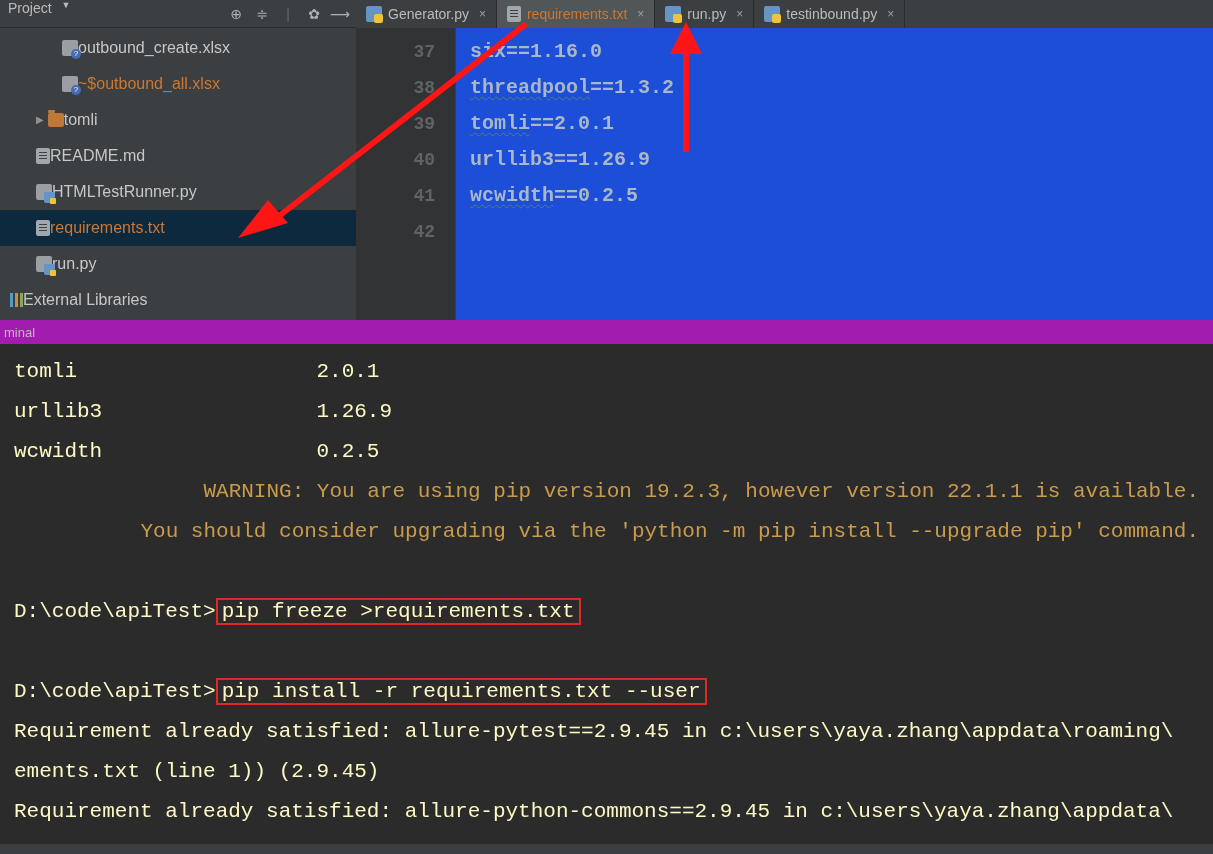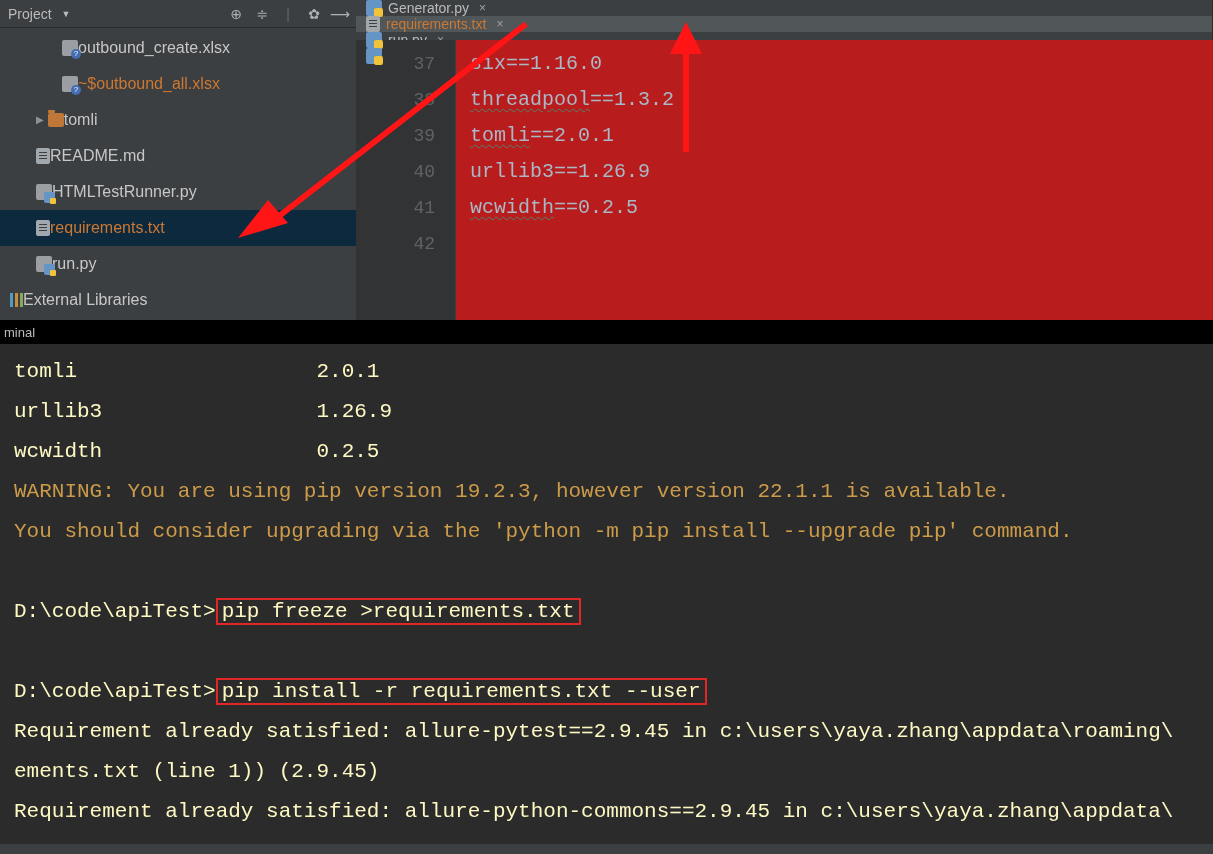--- a/index.html
+++ b/index.html
@@ -1,51 +1,51 @@
 <!DOCTYPE html>
 <html><head>
 <meta charset="utf-8">
 <style>
   * { box-sizing: border-box; margin: 0; padding: 0; }
   html, body { width: 1213px; height: 854px; font-family: "Segoe UI", Tahoma, sans-serif; background: #2b2b2b; color: #a9b7c6; overflow: hidden; }
   .top { display: flex; height: 320px; }
   .sidebar { width: 356px; background: #3c3f41; display: flex; flex-direction: column; }
-  .sidebar-header { height: 28px; background: #3c3f41; display: flex; align-items: center; padding: 0 8px; border-bottom: 1px solid #2b2b2b; }
+  .sidebar-header { height: 28px; background: #3c3f41; display: flex; padding: 0 8px; border-bottom: 1px solid #2b2b2b; }
   .sidebar-title { font-size: 14px; color: #bbbbbb; flex: 0 0 auto; padding-right: 6px; }
   .sidebar-chevron { font-size: 9px; color: #bbbbbb; margin-left: 4px; margin-right: auto; }
   .sidebar-tools { display: flex; gap: 10px; align-items: center; }
   .tool-icon { width: 16px; height: 16px; display: inline-flex; align-items: center; justify-content: center; color: #afb1b3; font-size: 14px; }
   .tree { flex: 1; font-size: 14.5px; line-height: 24px; padding-top: 2px; }
   .tree-item { display: flex; align-items: center; height: 36px; padding-left: 62px; gap: 0; cursor: pointer; }
   .tree-item.depth1 { padding-left: 36px; }
   .tree-item.depth0 { padding-left: 10px; }
   .tree-item.selected { background: #0d293e; }
   .tree-item .label { font-size: 16px; color: #c7c7c7; }
   .tree-item .label.orange { color: #cc7832; }
   .folder-icon { width: 16px; height: 14px; background: #c07838; border-radius: 2px; display: inline-block; position: relative; }
   .folder-icon::before { content: ""; position: absolute; top: -3px; left: 0; width: 7px; height: 3px; background: #c07838; border-radius: 1px; }
   .chev { color: #919191; font-size: 10px; margin-right: 4px; }
 
   .editor-area { flex: 1; display: flex; flex-direction: column; background: #2b2b2b; }
-  .tabs { height: 40px; background: #3c3f41; display: flex; align-items: stretch; flex-direction: column; }
+  .tabs { height: 28px; background: #3c3f41; display: flex; align-items: stretch; }
   .tab { display: flex; align-items: center; gap: 6px; padding: 0 10px; font-size: 14px; color: #bbbbbb; border-right: 1px solid #2b2b2b; cursor: pointer; }
   .tab.active { background: #515658; }
   .tab .close { color: #a0a0a0; font-size: 12px; margin-left: 4px; }
   .tab .tlabel.orange { color: #cc7832; }
-  .editor { flex: 1; display: flex; background: #b91c1c; }
+  .editor { flex: 1; display: flex; background: #1d4ed8; font-weight: bold; }
   .gutter { width: 100px; text-align: right; padding-right: 20px; background: #313335; color: #606366; font-family: "Consolas","Courier New",monospace; font-size: 18px; line-height: 36px; padding-top: 6px; border-right: 1px solid #3c3f41; }
   .code { flex: 1; padding: 6px 0 0 14px; font-family: "Consolas","Courier New",monospace; font-size: 20px; line-height: 36px; color: #a9b7c6; position: relative; }
   .code .line { white-space: pre; }
   .wavy { text-decoration: underline wavy #51826b; text-decoration-thickness: 1px; text-underline-offset: 3px; }
 
   .terminal-wrap { background: #2b2b2b; }
-  .terminal-tab { height: 24px; background: #000000; color: #bbbbbb; font-size: 13px; padding-left: 4px; display: flex; align-items: center; }
+  .terminal-tab { height: 24px; background: #a21caf; color: #bbbbbb; font-size: 13px; padding-left: 4px; display: flex; align-items: center; }
   .terminal { padding: 8px 14px 10px 14px; font-family: "Consolas","Courier New",monospace; font-size: 21px; line-height: 40px; height: 480px; overflow: hidden; position: relative; background:#2b2b2b;}
   .term-line { white-space: pre; color: #fef9c3; }
-  .term-yellow { color: #cc9b4a; }
+  .term-yellow { color: #cc9b4a; text-align: right; }
   .redbox { border: 2px solid #e22626; padding: 0 4px; }
   .clipped { overflow: hidden; white-space: nowrap; }
 
   .arrow-svg { position: absolute; pointer-events: none; }
   .arrow-fill { fill: #ff1515; }
   .arrow-stroke { stroke: #ff1515; stroke-width: 6; }
   .status-bar { position:absolute; bottom:0; left:0; right:0; height:10px; background:#3c3f41;}
 
   .icon-py { display:inline-block; width:16px;height:16px; position:relative; }
   .icon-py::before { content:""; position:absolute; inset:0; background:#6495c4; border-radius:2px; }

